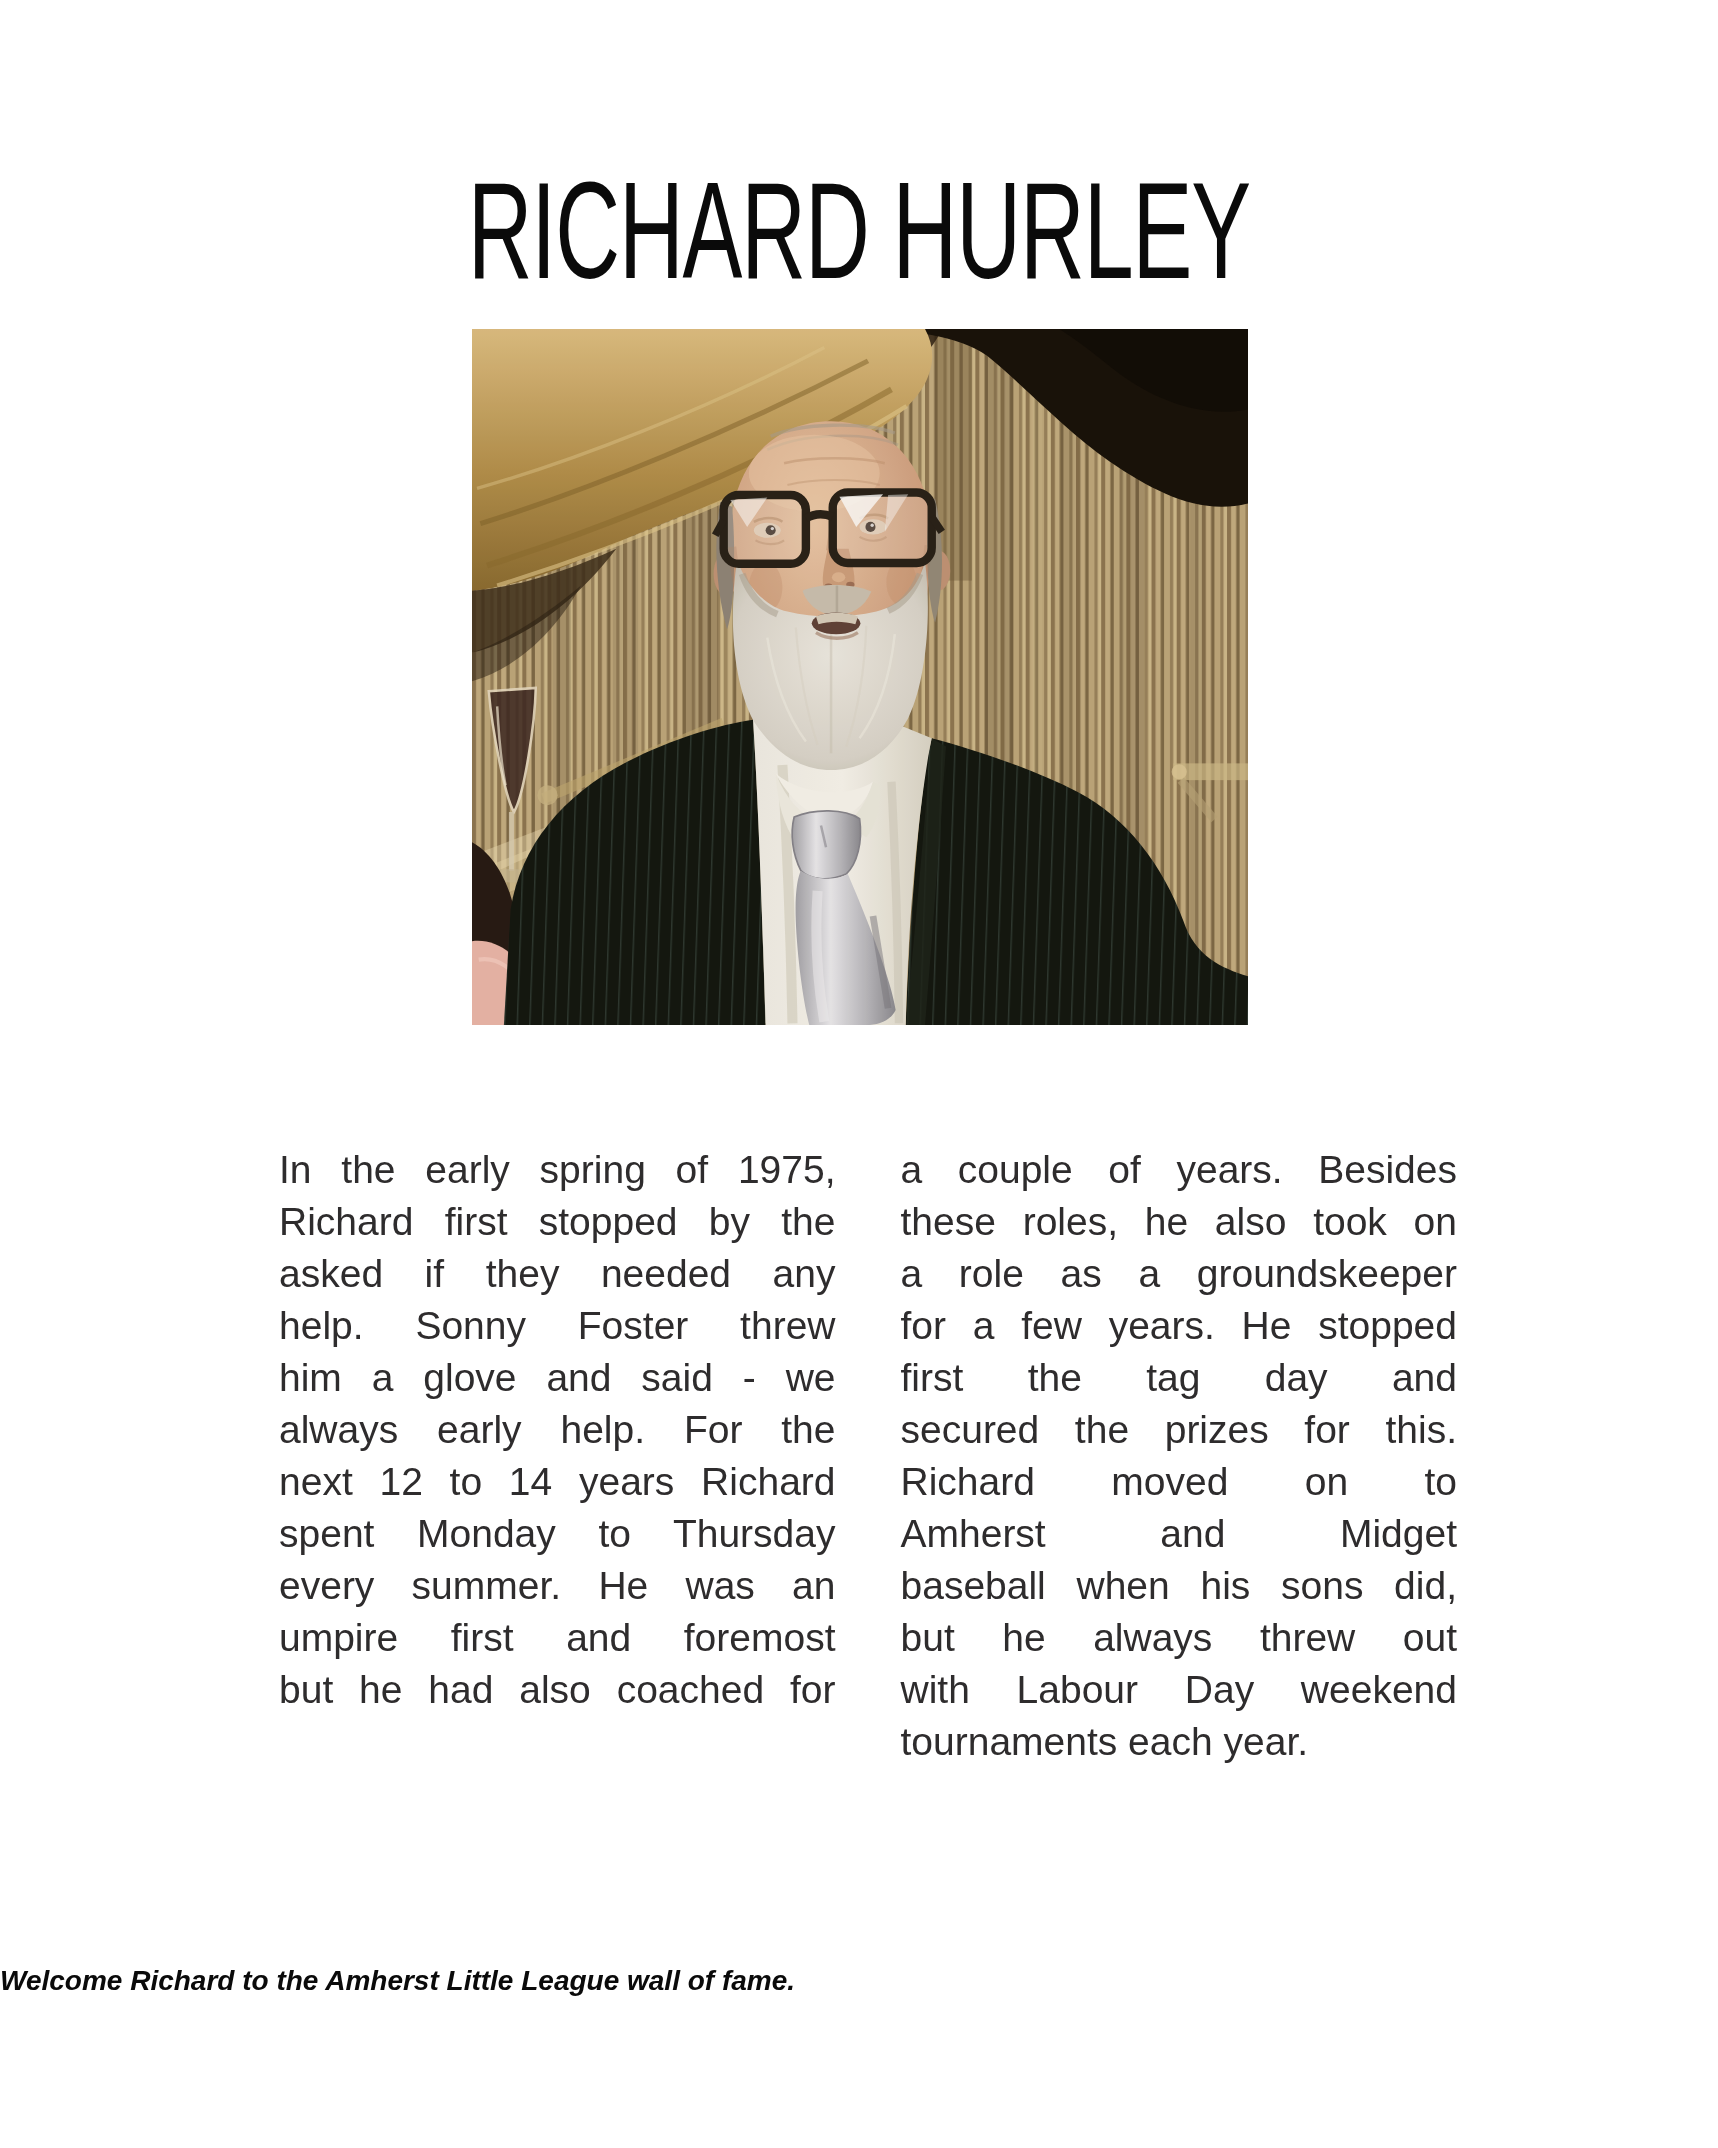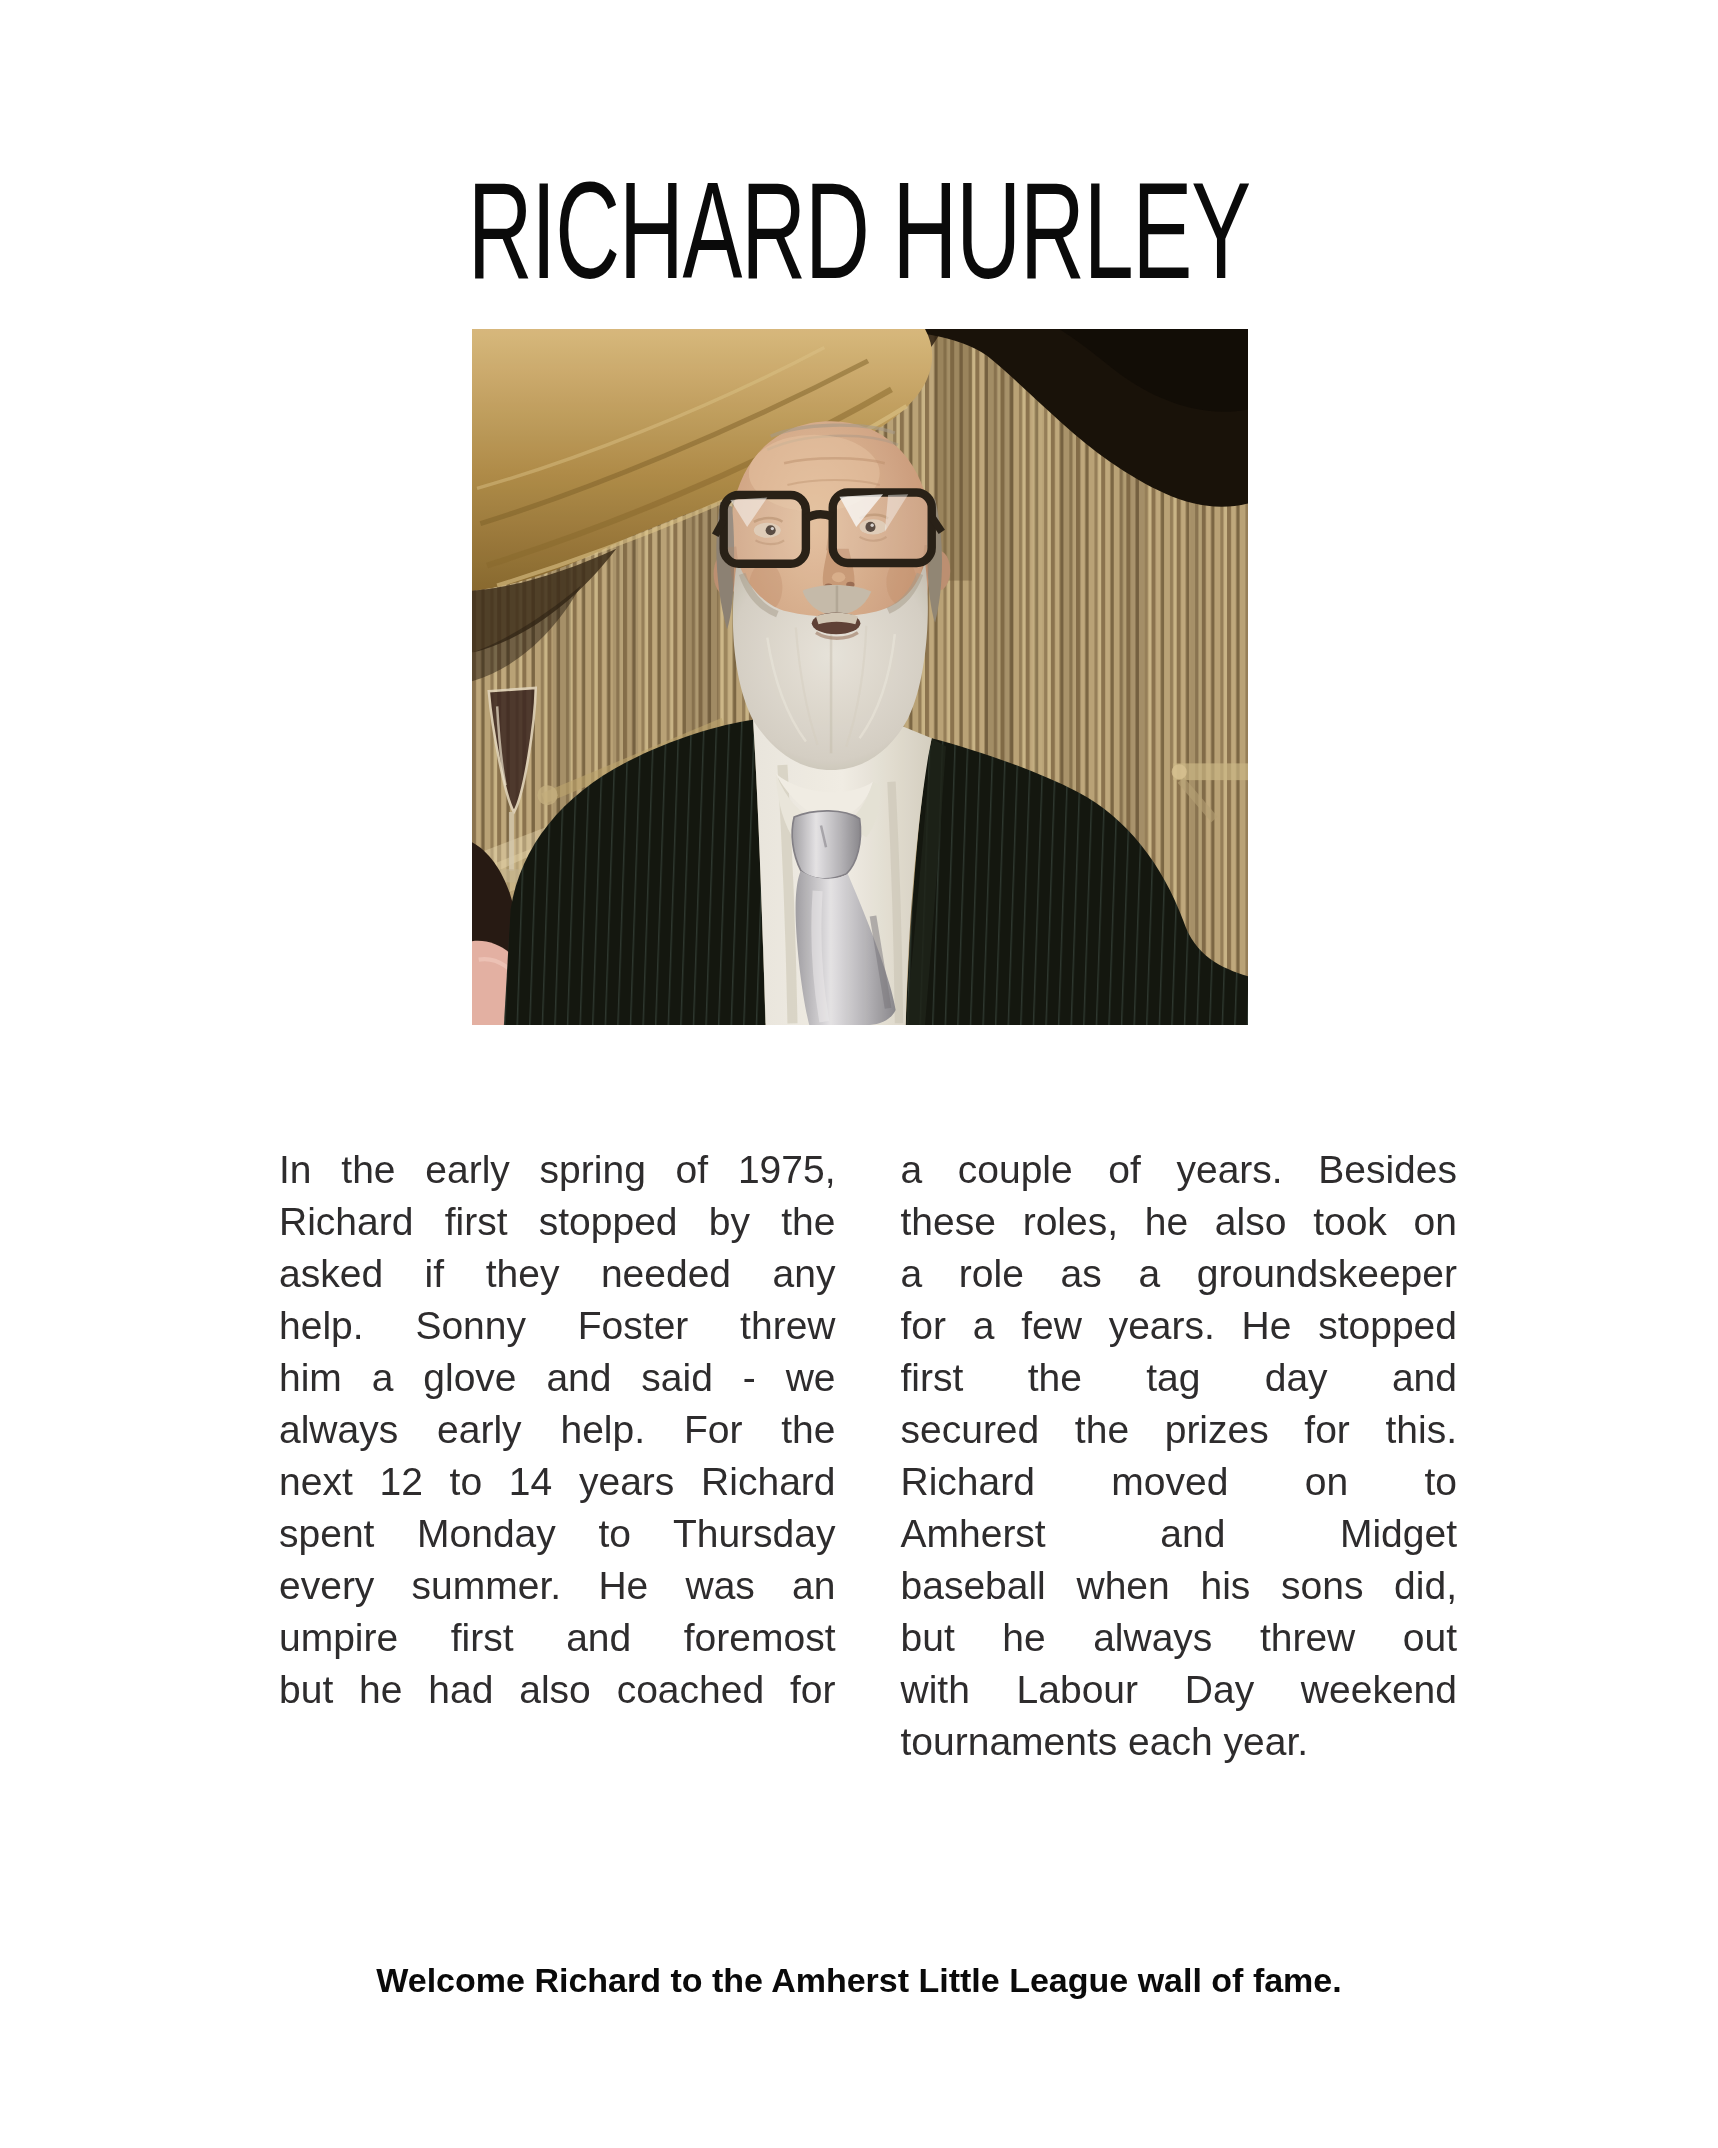--- a/index.html
+++ b/index.html
@@ -34,22 +34,23 @@
   }
   .col{width:565px;}
   .line{
     text-align:justify;
     text-align-last:justify;
     text-justify:inter-character;
   }
   .line.last{text-align-last:left;}
   .footer{
     position:absolute;left:0;top:1956px;width:100%;
-    text-align:center;font-size:34px;line-height:49px;font-weight:700;
+    font-size:28px;line-height:49px;font-weight:700;
     color:var(--title-ink,#101010);
+    font-style:italic;
   }
 </style>
 </head>
 <body>
 
 <div class="page">
 
   <h1 class="title"><span class="title-inner">RICHARD HURLEY</span></h1>
 
   <figure class="photo">

